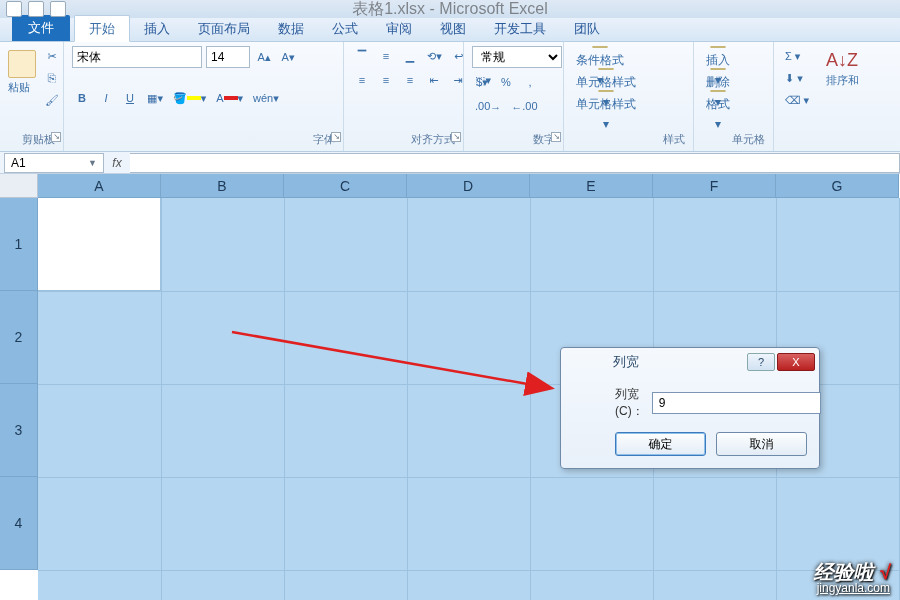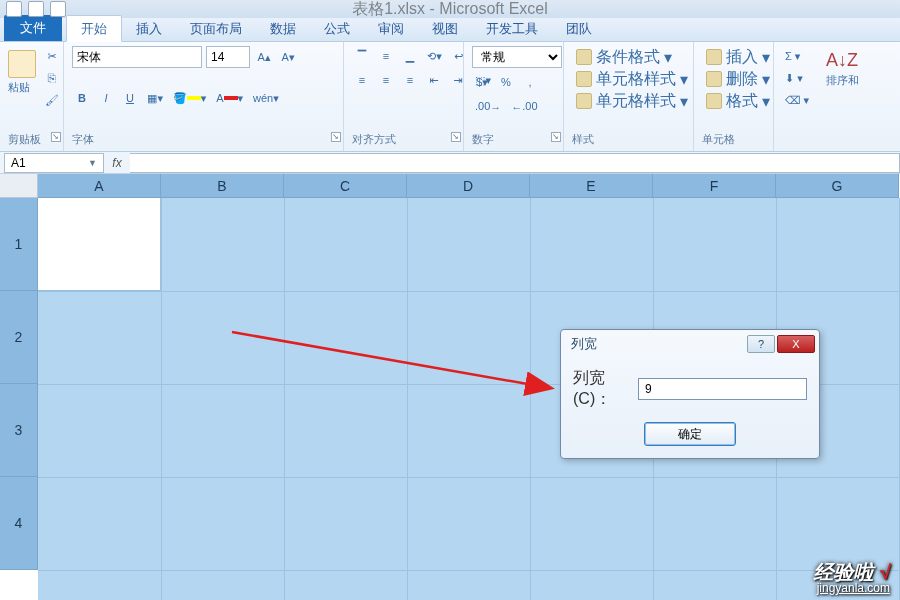--- a/index.html
+++ b/index.html
@@ -7,30 +7,30 @@
 
 
 .titlebar { height: 18px; background: linear-gradient(#dfe9f5,#cfe0f0); display: flex; align-items: center; justify-content: center; color: #444; font-size: 16px; }
 .titlebar .ttext { opacity: .6; }
 
 
 .qat { position: absolute; top: 0; left: 0; height: 18px; display: flex; align-items: center; padding-left: 6px; gap: 6px; }
 .qat .q { width: 16px; height: 16px; border: 1px solid #9ab; background: #fff; border-radius: 2px; }
 
 
-.tabs { height: 24px; background: linear-gradient(#e9f1fb,#d7e6f5); display: flex; align-items: flex-end; padding-left: 4px; border-bottom: 1px solid #b7cde2; }
+.tabs { height: 24px; background: linear-gradient(#e9f1fb,#d7e6f5); display: flex; align-items: flex-end; padding-left: 12px; border-bottom: 1px solid #b7cde2; }
 .tab { padding: 4px 14px 3px; font-size: 13px; color: #2a5a9a; cursor: pointer; }
 .tab.file { background: #1e6fbd; color: #fff; border-radius: 2px 2px 0 0; padding: 4px 16px; margin-right: 4px; }
 .tab.active { background: #fff; border: 1px solid #b7cde2; border-bottom: 1px solid #fff; border-radius: 2px 2px 0 0; color: #3a6fa8; margin-bottom: -1px; }
 
 
 .ribbon { height: 110px; background: linear-gradient(#f7faff,#eaf2fa); border-bottom: 1px solid #b7cde2; display: flex; }
 .group { border-right: 1px solid #cddceb; padding: 4px 8px 2px; display: flex; flex-direction: column; justify-content: space-between; }
 .group-body { flex: 1; display: flex; align-items: flex-start; gap: 6px; }
-.group-label { text-align: left; font-size: 11px; color: #5a7aa0; padding: 2px 0; position: relative; }
+.group-label { text-align: right; font-size: 11px; color: #5a7aa0; padding: 2px 0; position: relative; }
 .group-label .dlg { position: absolute; right: -6px; top: 2px; width: 10px; height: 10px; border: 1px solid #9ab; background: #fff; font-size: 8px; line-height: 8px; color: #678; }
 
 .vstack { display: flex; flex-direction: column; gap: 2px; }
 .hstack { display: flex; align-items: center; gap: 4px; }
 .btn { min-width: 20px; height: 20px; border: 1px solid transparent; border-radius: 2px; display: flex; align-items: center; justify-content: center; padding: 0 2px; color: #3a6fa8; font-size: 11px; cursor: pointer; }
 .bigbtn { width: 42px; height: 60px; display: flex; flex-direction: column; align-items: flex-start; justify-content: flex-start; padding-top: 4px; gap: 2px; font-size: 11px; color: #3a6fa8; cursor: pointer; }
 .bigbtn .ico { width: 28px; height: 28px; background: #fbeecc; border: 1px solid #d6b877; border-radius: 2px; }
 
 select.rib, input.rib { height: 22px; border: 1px solid #abc; background: #fff; font-size: 12px; padding: 0 4px; }
 .fontname { width: 130px; }
@@ -52,42 +52,42 @@
 .colheads { position: absolute; left: 38px; top: 0; right: 0; height: 24px; display: flex; }
 .colhead { width: 123px; background: #8cb9e0; color: #1e3a56; border-right: 1px solid #7aa6cc; border-bottom: 1px solid #7aa6cc; display: flex; align-items: center; justify-content: center; font-size: 14px; }
 .rowheads { position: absolute; left: 0; top: 24px; width: 38px; }
 .rowhead { height: 93px; background: #8cb9e0; color: #1e3a56; border-bottom: 1px solid #7aa6cc; border-right: 1px solid #7aa6cc; display: flex; align-items: center; justify-content: center; font-size: 14px; }
 .cells { position: absolute; left: 38px; top: 24px; right: 0; bottom: 0; background: #b5d6f0; }
 .cellA1 { position: absolute; left: 0; top: 0; width: 123px; height: 93px; background: #fff; border-right: 1px solid #9cc2e0; border-bottom: 1px solid #9cc2e0; }
 .gridline-v { position: absolute; top: 0; bottom: 0; width: 1px; background: #9cc2e0; }
 .gridline-h { position: absolute; left: 0; right: 0; height: 1px; background: #9cc2e0; }
 
 
-.dialog { position: absolute; left: 560px; top: 329px; width: 260px; background: linear-gradient(#f5f9fe,#e8f0f9); border: 1px solid #6f8aa8; border-radius: 4px; box-shadow: 2px 2px 6px rgba(0,0,0,.25); }
+.dialog { position: absolute; left: 560px; top: 347px; width: 260px; background: linear-gradient(#f5f9fe,#e8f0f9); border: 1px solid #6f8aa8; border-radius: 4px; box-shadow: 2px 2px 6px rgba(0,0,0,.25); padding-left: 42px; }
 .dlg-titlebar { height: 28px; display: flex; align-items: center; justify-content: space-between; padding: 0 4px 0 10px; font-size: 13px; color: #2a4a6a; }
 .dlg-btns { display: flex; gap: 2px; }
 .dlg-btn { width: 28px; height: 18px; border: 1px solid #8aa; border-radius: 2px; background: linear-gradient(#eef5fc,#d2e2f2); font-size: 11px; display: flex; align-items: center; justify-content: center; cursor: pointer; }
 .dlg-btn.close { background: linear-gradient(#d86060,#b92020); color: #fff; width: 38px; border-color: #8a1a1a; }
 .dlg-body { padding: 10px 12px 12px; }
 .dlg-row { display: flex; align-items: center; gap: 8px; margin-bottom: 12px; }
-.dlg-row label { font-size: 16px; color: #333; }
+.dlg-row label { font-size: 12px; color: #333; }
 .dlg-row input { flex: 1; height: 22px; border: 1px solid #7a96b4; padding: 0 6px; font-size: 12px; }
 .dlg-actions { display: flex; gap: 10px; justify-content: center; }
 .dlg-actions button { width: 92px; height: 24px; border: 1px solid #6f8aa8; background: linear-gradient(#fdfefe,#e2ecf6); border-radius: 3px; font-size: 12px; cursor: pointer; }
 .dlg-actions button.primary { border: 1px solid #3a7abd; box-shadow: inset 0 0 0 1px #8fc0ea; }
 
 
 .arrow-svg { position: absolute; left: 230px; top: 330px; pointer-events: none; }
 
 
 .watermark { position: absolute; right: 10px; bottom: 6px; color: #fff; text-shadow: 0 0 4px #000, 1px 1px 2px #000; font-weight: bold; font-style: italic; font-size: 20px; text-align: right; line-height: 1; }
 .watermark .sub { font-size: 12px; font-style: normal; font-weight: normal; display: block; text-decoration: underline; }
 .watermark .chk { color: #e02020; }
 
-.menu-item { height: 22px; display: flex; align-items: center; gap: 4px; padding: 0 4px; font-size: 16px; color: #3a6fa8; cursor: pointer; white-space: nowrap; }
+.menu-item { height: 22px; display: flex; align-items: center; gap: 4px; padding: 0 4px; font-size: 12px; color: #3a6fa8; cursor: pointer; white-space: nowrap; flex-direction: column; }
 .menu-item .mi-ico { width: 16px; height: 16px; background: #e8d9a8; border: 1px solid #c8b878; border-radius: 2px; }
 </style>
 </head>
 <body>
 
 <div class="titlebar">
   <span class="ttext">表格1.xlsx - Microsoft Excel</span>
 </div>
 <div class="qat">
   <div class="q"></div>
@@ -284,20 +284,21 @@
       <div class="dlg-btn close">X</div>
     </div>
   </div>
   <div class="dlg-body">
     <div class="dlg-row">
       <label>列宽(C)：</label>
       <input type="text" value="9" style="">
     </div>
     <div class="dlg-actions">
       <button class="primary">确定</button>
+      <button>取消</button>
     </div>
   </div>
 </div>
 
 <div class="watermark">
   <span>经验啦</span>
   <span class="chk">√</span>
   <span class="sub">jingyanla.com</span>
 </div>
 

